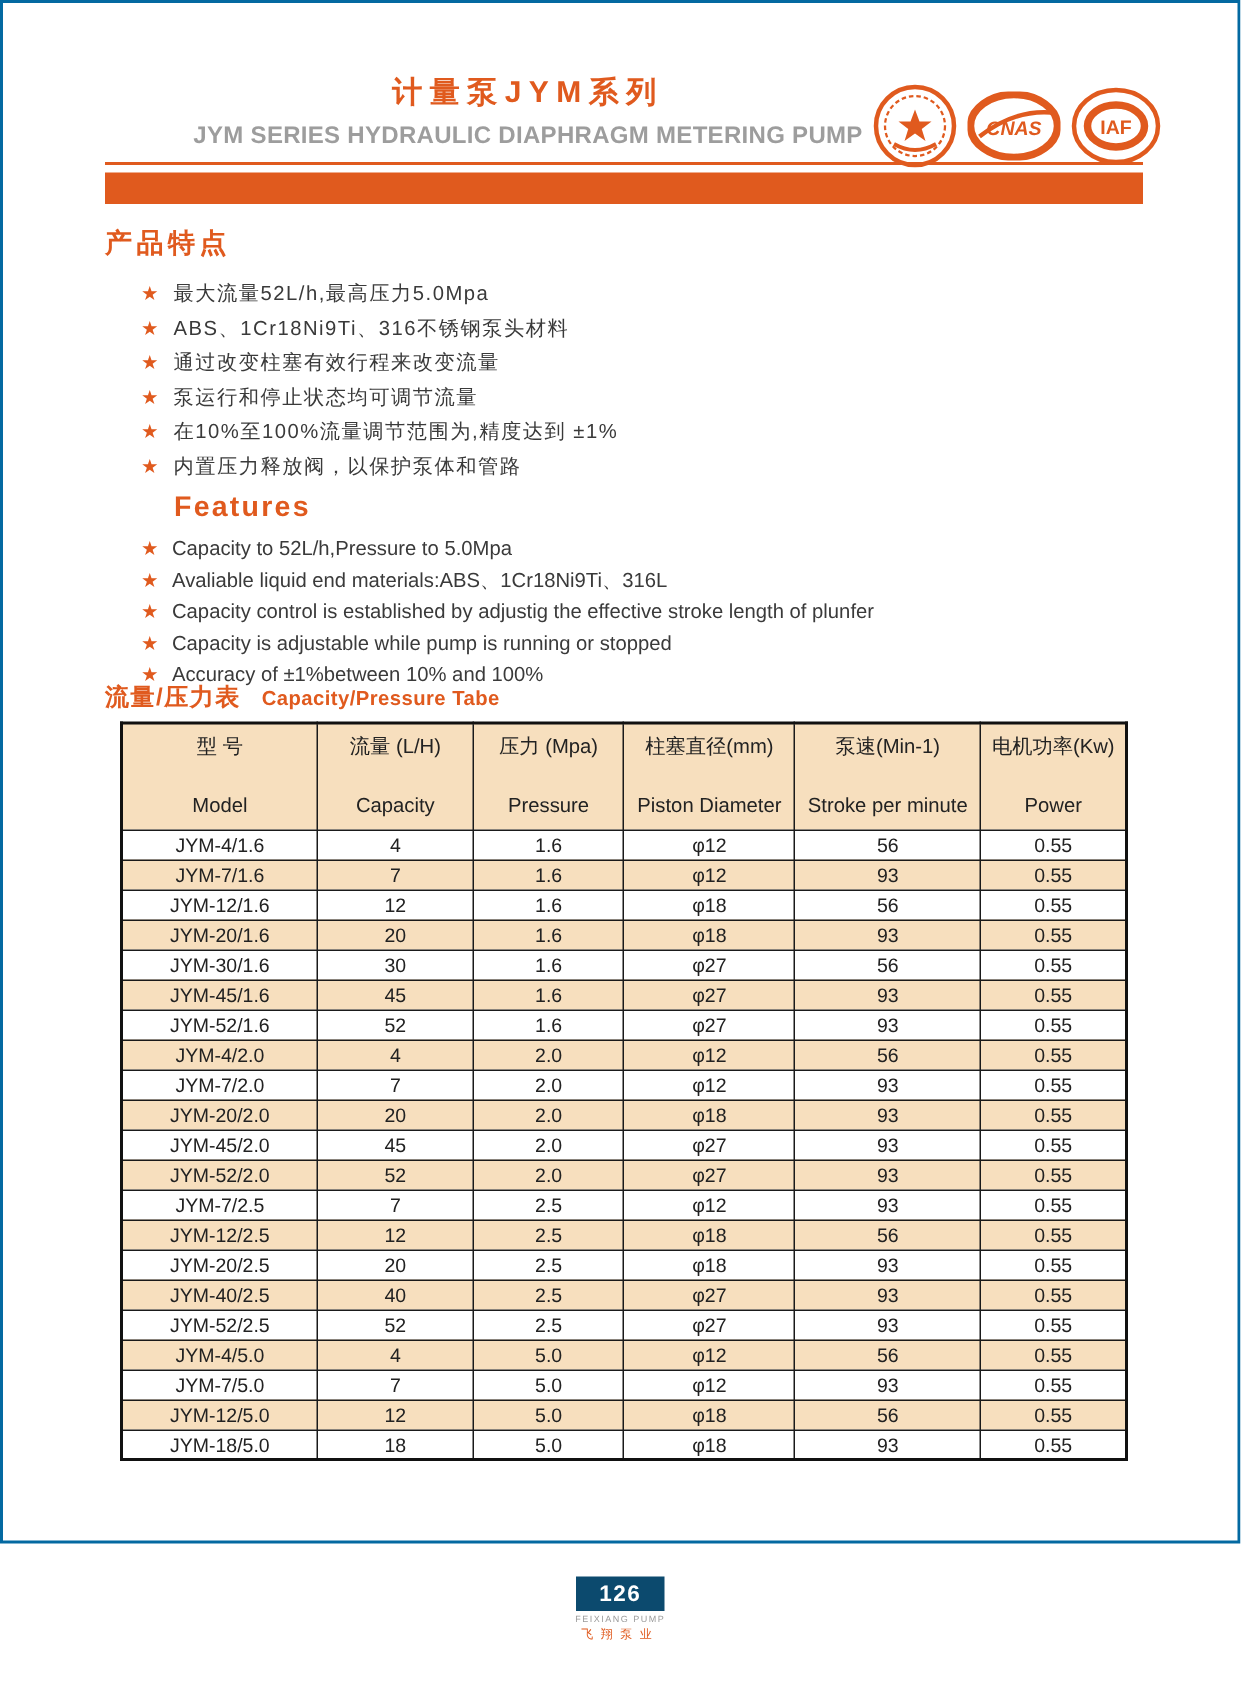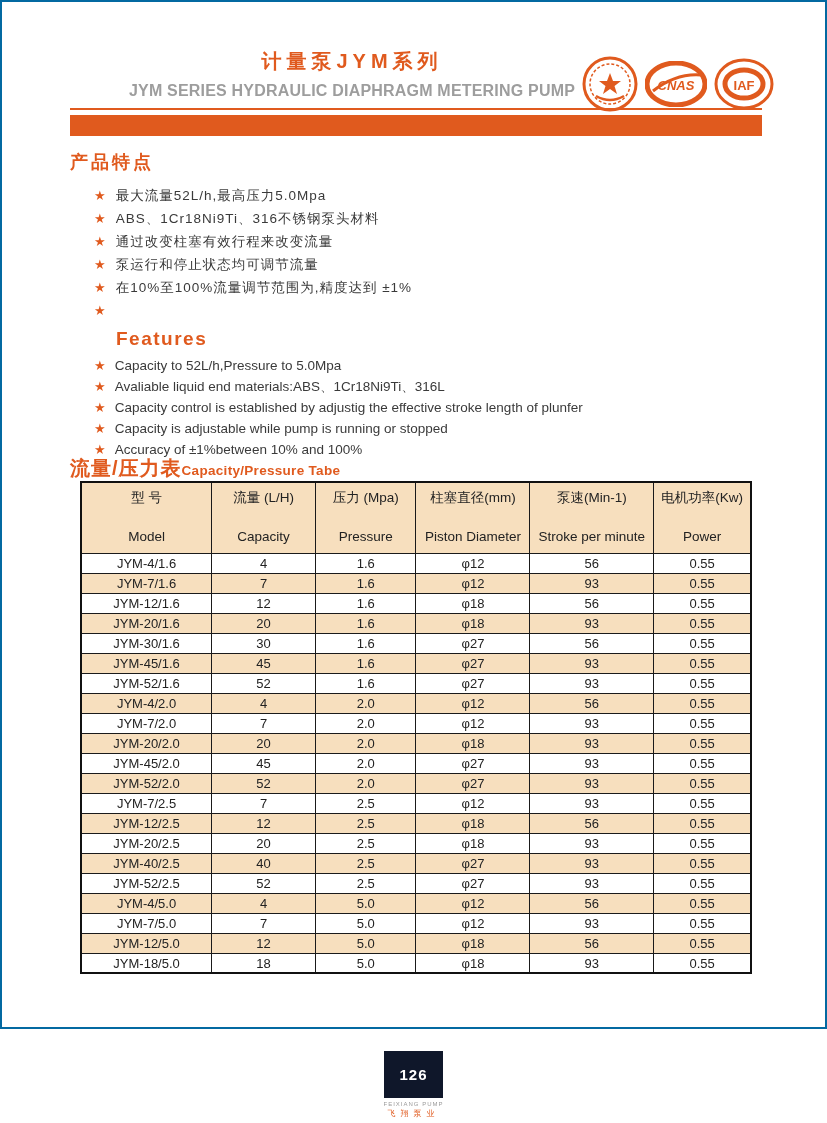--- a/index.html
+++ b/index.html
@@ -33,42 +33,42 @@
   .feat-list.cn li { font-size:13.5px; line-height:23px; letter-spacing:1px; }
   .feat-list.en li { font-size:13.5px; line-height:21px; }
   .feat-list .star { color:#e05a1e; font-size:13px; flex:0 0 auto; }
   .features-heading-en {
     font-size:19px; font-weight:bold; color:#e05a1e; letter-spacing:1.5px;
     margin:6px 0 5px 22px;
   }
 
   
   .table-section-title { position:absolute; top:453px; left:68px; }
-  .table-title-cn { font-size:20px; font-weight:bold; color:#e05a1e; letter-spacing:1px; }
-  .table-title-en { font-size:13.5px; font-weight:bold; color:#e05a1e; letter-spacing:0.3px; }
+  .table-title-cn { font-size:16px; font-weight:bold; color:#e05a1e; letter-spacing:1px; }
+  .table-title-en { font-size:13.5px; font-weight:bold; color:#e05a1e; margin-left:14px; letter-spacing:0.3px; }
 
   table.spec {
     position:absolute; top:479px; left:78px; width:672px;
     border-collapse:collapse; border:2px solid #111; table-layout:fixed;
   }
   table.spec th, table.spec td {
     border:1px solid #1a1a1a; text-align:center; color:#222;
   }
   table.spec thead th {
     background:#f7dfbe; font-weight:normal; padding:6px 2px; line-height:1.4; font-size:13.5px;
   }
   table.spec thead .h-en { font-size:13.5px;margin-top:20px; }
   table.spec td { font-size:13px; height:20px; padding:1px 2px; }
   table.spec tbody tr:nth-child(even) td { background:#f7dfbe; }
 
   
   .footer { position:absolute; top:1049px; left:0; width:100%; text-align:center; }
   .page-num {
-    display:inline-block; background:#0f172a; color:#ffffff;
-    font-size:15px; font-weight:bold; padding:15px 15px; letter-spacing:1px;
+    display:inline-block; background:#0c4a6e; color:#ffffff;
+    font-size:15px; font-weight:bold; padding:3px 15px; letter-spacing:1px;
   }
   .brand-en { margin-top:3px; font-size:6px; color:#9b9b9b; letter-spacing:1px; }
   .brand-cn { margin-top:1px; font-size:8px; color:#e05a1e; letter-spacing:5px; }
 </style>
 </head>
 <body>
 
 <div class="page">
 
   <div class="header-titles">
@@ -123,20 +123,21 @@
         <li>
           <span class="star">★</span>
           <span>泵运行和停止状态均可调节流量</span>
         </li>
         <li>
           <span class="star">★</span>
           <span>在10%至100%流量调节范围为,精度达到 ±1%</span>
         </li>
         <li>
           <span class="star">★</span>
+          <span>内置压力释放阀，以保护泵体和管路</span>
         </li>
       </ul>
     <div class="features-heading-en">Features</div>
     <ul class="feat-list en">
         <li>
           <span class="star">★</span>
           <span>Capacity to 52L/h,Pressure to 5.0Mpa</span>
         </li>
         <li>
           <span class="star">★</span>

